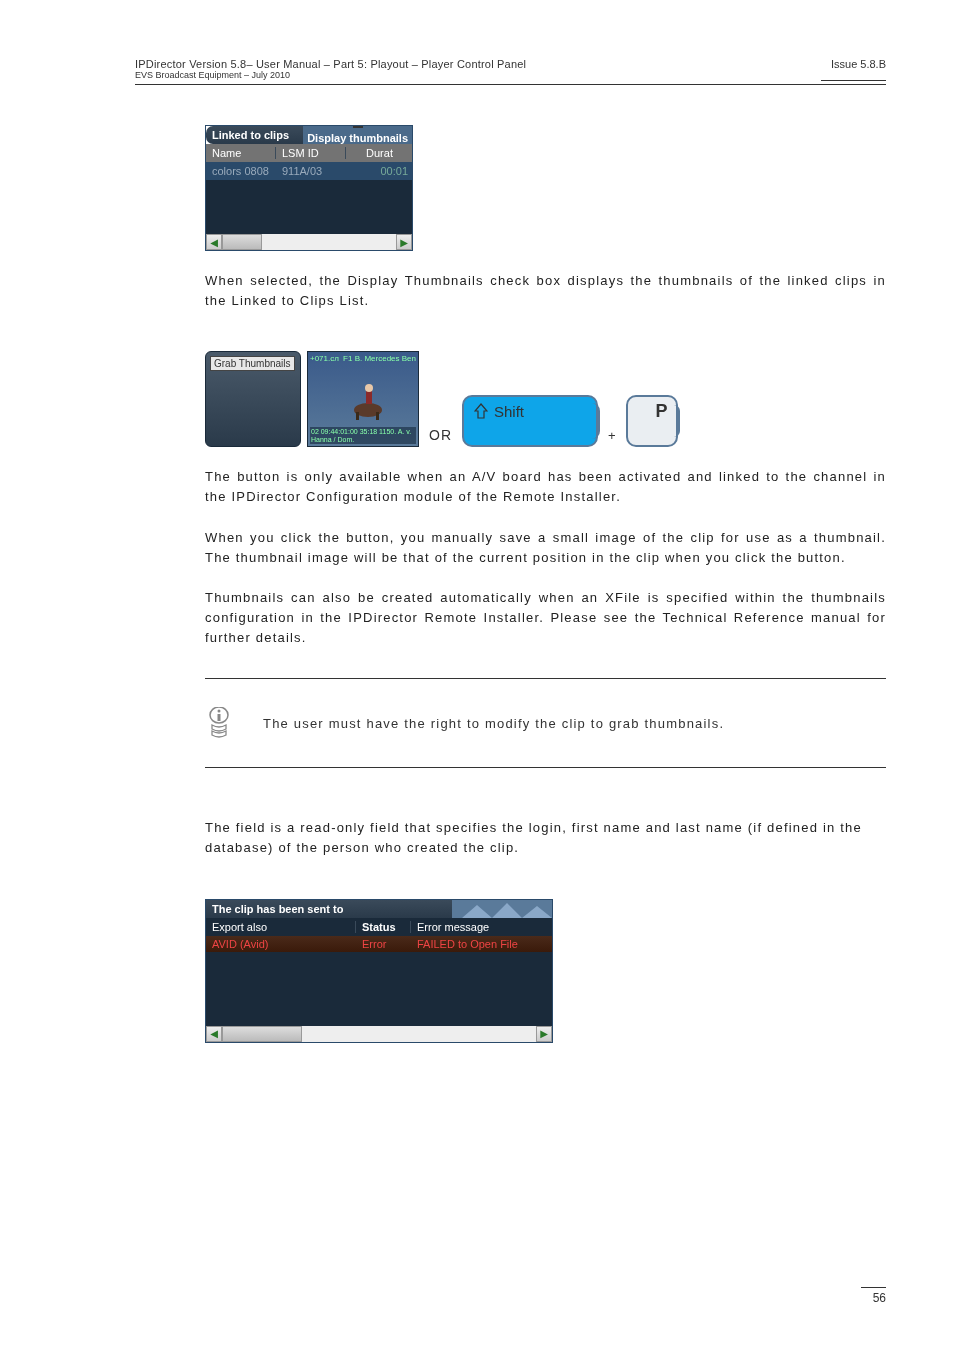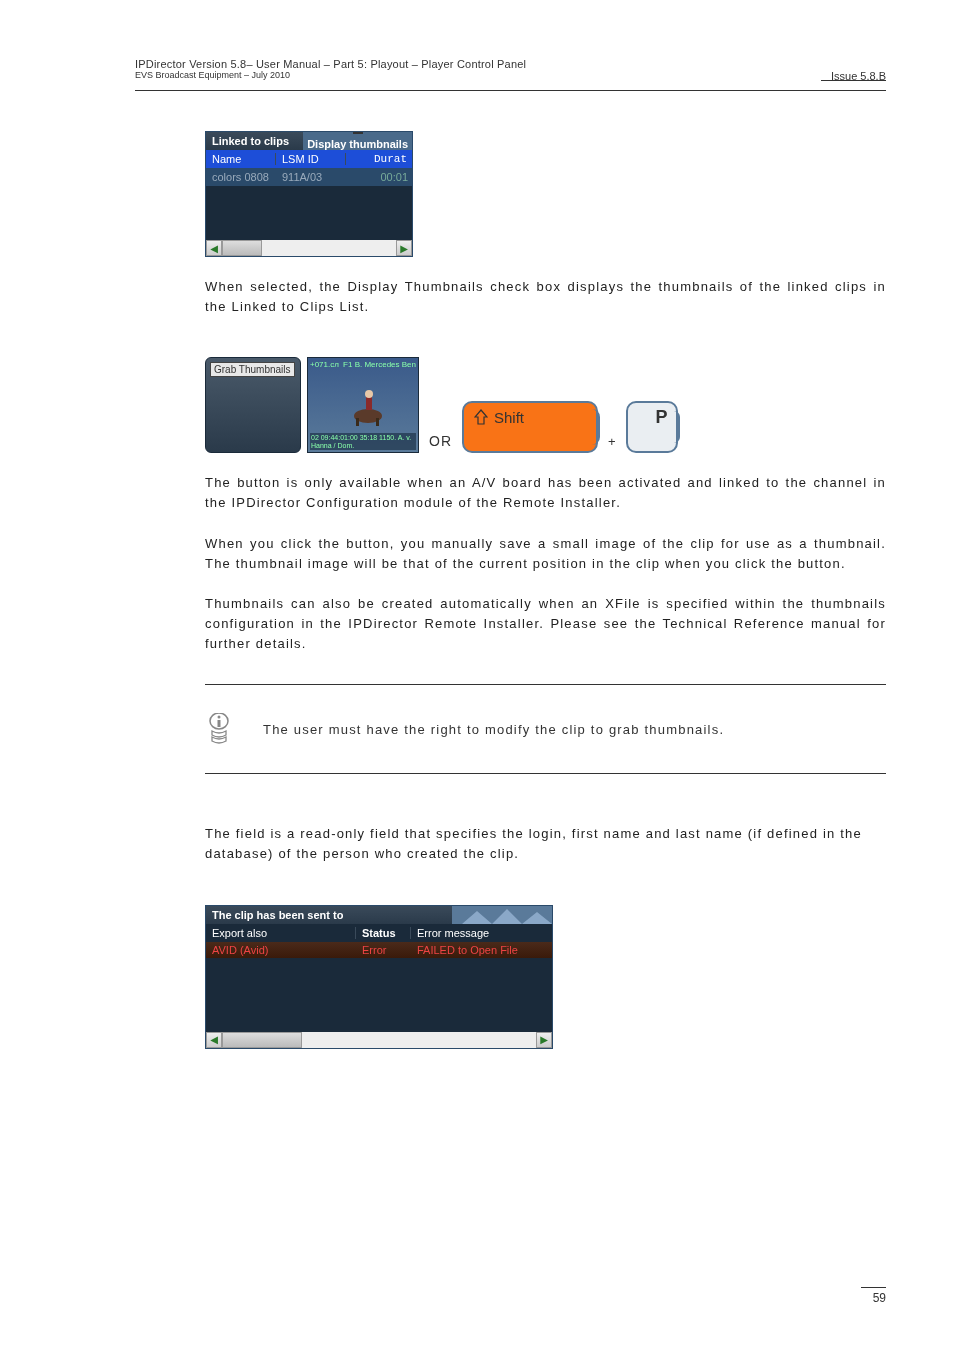--- a/index.html
+++ b/index.html
@@ -10,22 +10,22 @@
     font-family: Arial, Helvetica, sans-serif;
     color: #333;
     position: relative;
   }
   .page {
     padding: 58px 68px 40px 135px;
   }
   .header-row {
     display: flex;
     justify-content: space-between;
-    align-items: flex-end;
-    margin-bottom: 8px;
+    align-items: flex-start;
+    margin-bottom: 2px;
   }
   .header-left {
     font-size: 11px;
     color: #333;
     letter-spacing: 0.2px;
   }
   .header-right {
     font-size: 11px;
     color: #333;
   }
@@ -60,48 +60,49 @@
     font-size: 11px;
   }
   .panel1-title {
     display: flex;
     background: linear-gradient(#3a4a5a,#2a3a4a);
     color: #fff;
     font-weight: bold;
     height: 18px;
     align-items: center;
     font-size: 11px;
+    border-radius: 7px;
   }
   .panel1-title-left { flex: 1; padding-left: 6px; }
   .panel1-title-right {
     display: flex;
     align-items: center;
     gap: 4px;
     padding-right: 4px;
     background: #4a6a8a;
     padding-left: 4px;
     height: 100%;
     flex-direction: column;
   }
   .checkbox {
     width: 10px; height: 10px;
     background: #b85a3a;
     border: 1px solid #333;
     display: inline-block;
   }
   .panel1-head {
     display: flex;
-    background: #1d4ed8;
+    background: #737373;
     color: #fff;
     height: 18px;
     align-items: center;
   }
   .panel1-head .col1 { width: 70px; padding-left: 6px; border-right:1px solid #3a4a5a;}
   .panel1-head .col2 { width: 70px; padding-left: 6px; border-right:1px solid #3a4a5a;}
-  .panel1-head .col3 { flex:1; padding-left: 6px; text-align:right; padding-right:5px;font-family:Liberation Mono, monospace;}
+  .panel1-head .col3 { flex:1; padding-left: 6px; text-align:center; padding-right:5px;}
   .panel1-row {
     display: flex;
     background: #2a4a6a;
     color: #9ab;
     height: 18px;
     align-items: center;
   }
   .panel1-row .col1 { width: 70px; padding-left: 6px; }
   .panel1-row .col2 { width: 70px; padding-left: 6px; }
   .panel1-row .col3 { flex:1; text-align:right; padding-right:4px; color:#7a9;}
@@ -187,21 +188,21 @@
   .or-text {
     font-size: 14px;
     letter-spacing: 1px;
     margin: 0 4px 4px 4px;
   }
   .key-shift {
     width: 136px;
     height: 52px;
     border: 2px solid #5a7a9a;
     border-radius: 10px;
-    background: #f97316;
+    background: #0ea5e9;
     display:flex;align-items:flex-start;justify-content:flex-start;
     padding: 6px 10px;
     font-size: 15px;
     gap:6px;
     position:relative;
   }
   .key-shift::after {
     content:"";
     position:absolute;
     right:-4px;top:6px;bottom:6px;width:8px;
@@ -422,13 +423,13 @@
           <div class="scroll-thumb" style="width:80px;"></div>
         </div>
         <div class="scroll-arrow">▶</div>
       </div>
     </div>
 
   </div>
 </div>
 
 <div class="footer-rule"></div>
-<div class="page-num">59</div>
+<div class="page-num">56</div>
 
 </body></html>

